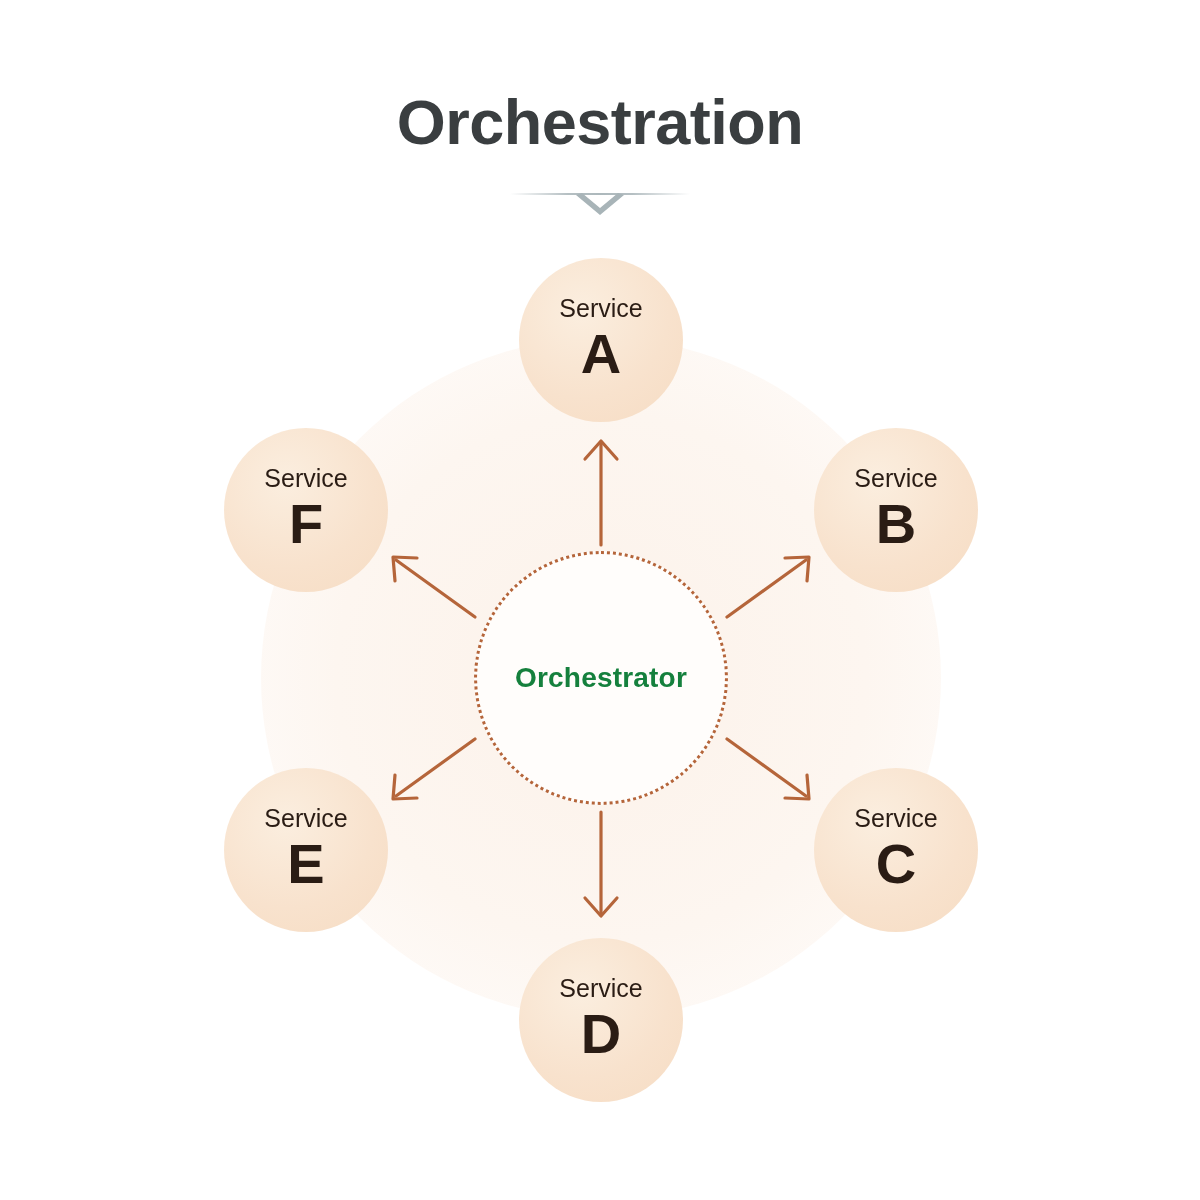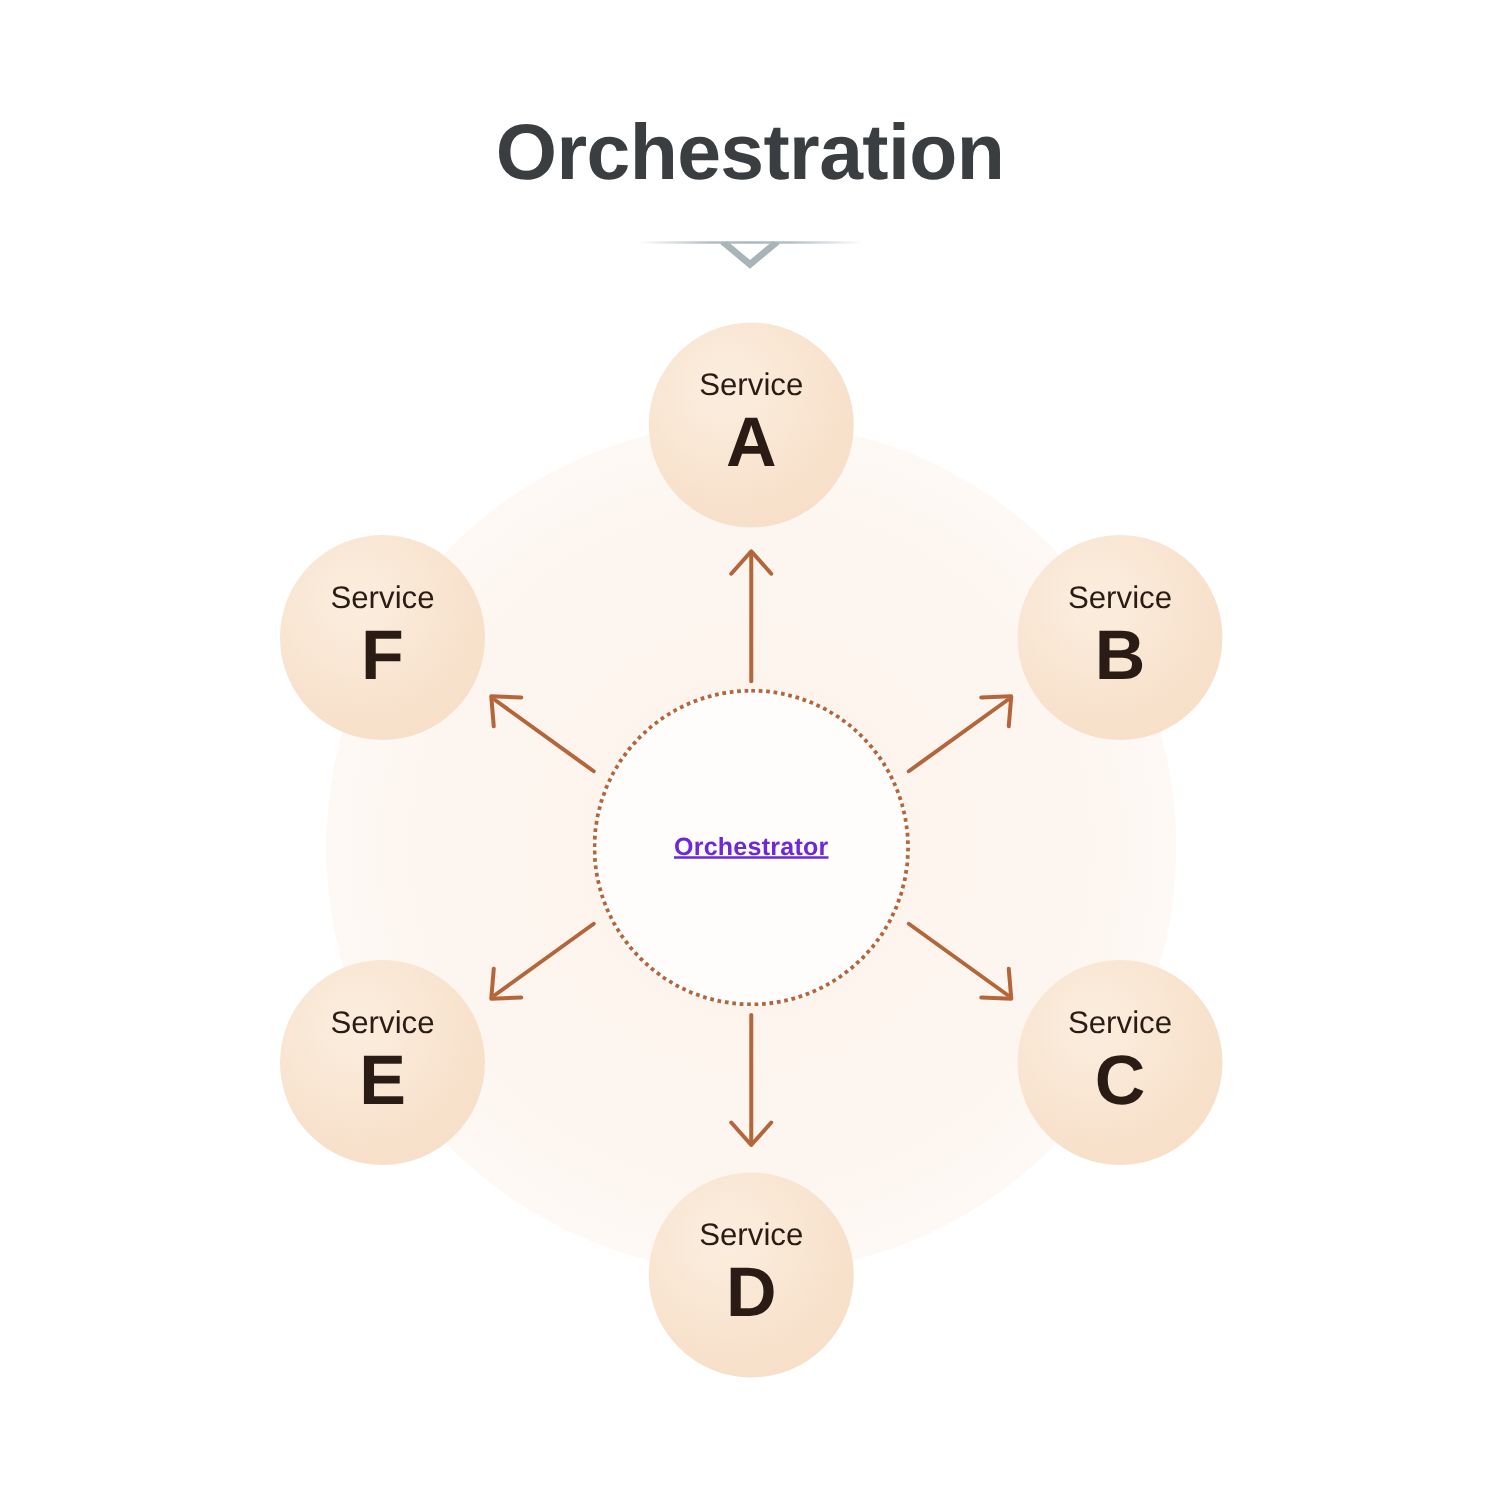--- a/index.html
+++ b/index.html
@@ -139,25 +139,24 @@
     height: 254px;
     border-radius: 50%;
     border: 3px dotted #b5653a;
     background: #fffdfb;
     display: flex;
     align-items: center;
     justify-content: center;
     box-sizing: border-box;
   }
   .center-label {
-    font-size: 20px;
+    font-size: 28px;
     font-weight: bold;
-    color: #6d28d9;
+    color: #15803d;
     letter-spacing: 0.2px;
-    text-decoration: underline;
   }
 </style>
 </head>
 <body>
 
 <div class="canvas">
 
   <div class="title-block">
     <h1 class="page-title">Orchestration</h1>
     <div class="divider">

